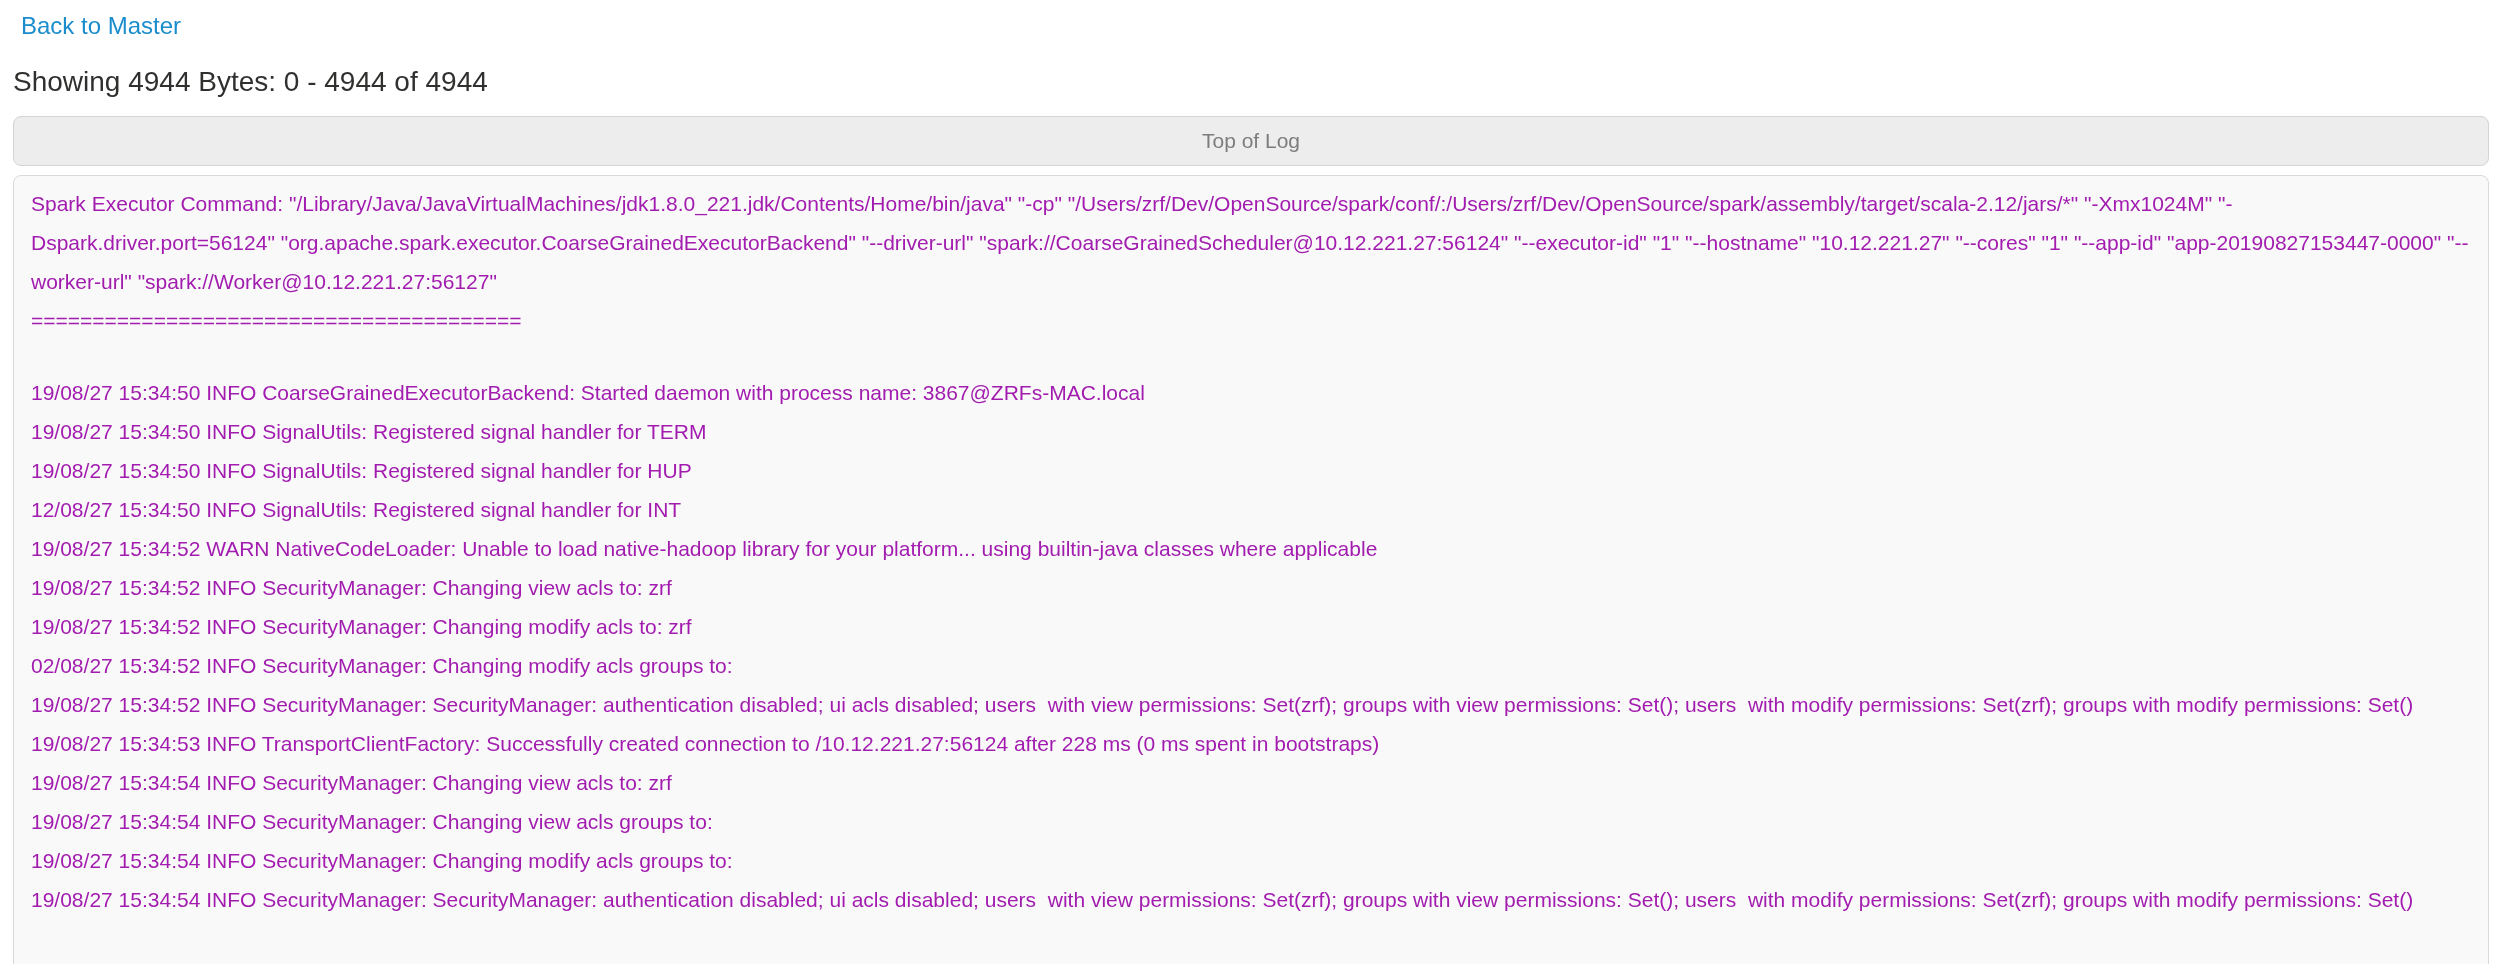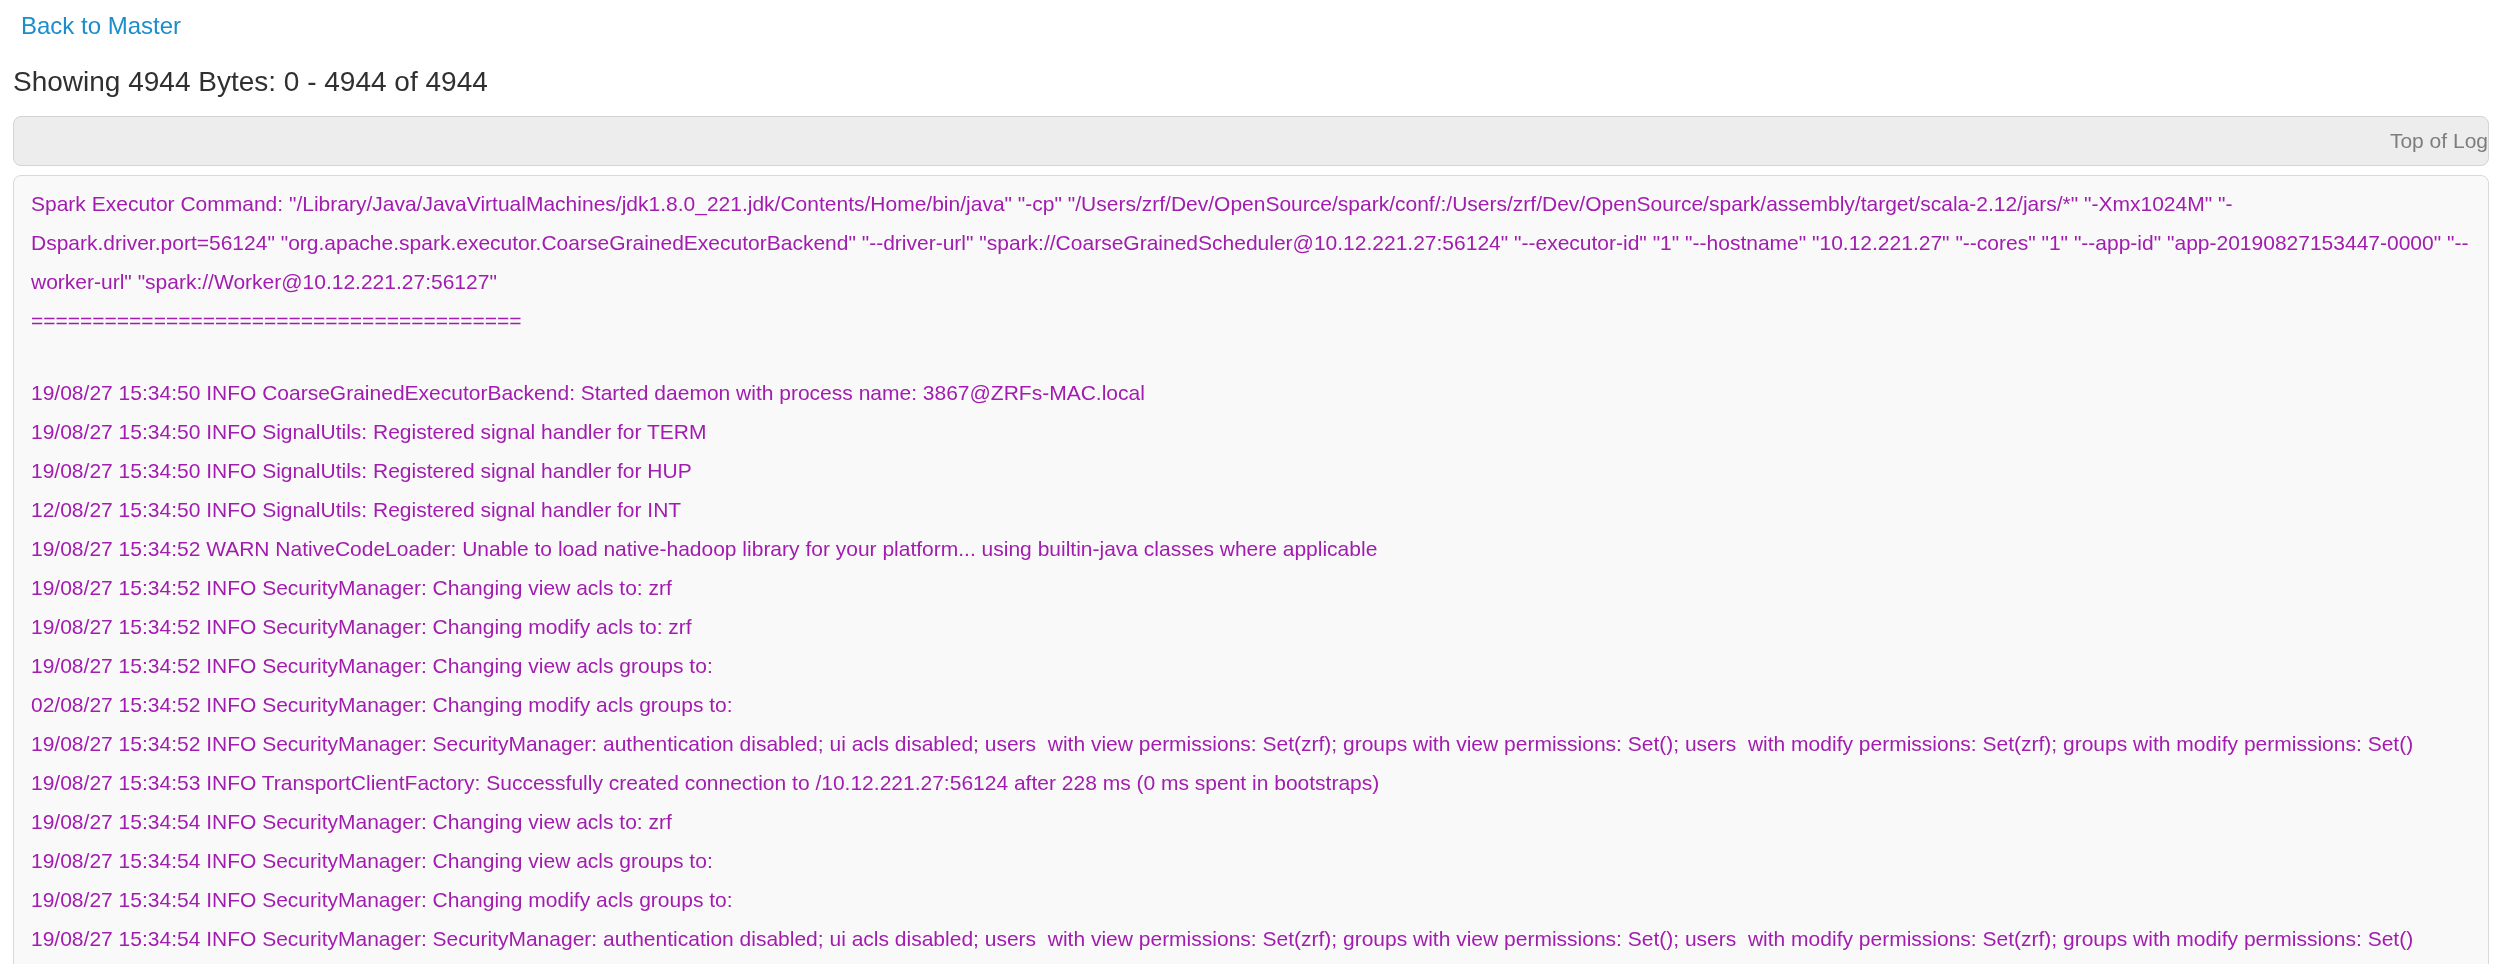--- a/index.html
+++ b/index.html
@@ -30,21 +30,21 @@
     color: #30302f;
   }
 
   .top-of-log-btn {
     margin: 0 21px 0 13px;
     height: 50px;
     line-height: 48px;
     background: #ededed;
     border: 1px solid #d4d4d4;
     border-radius: 8px;
-    text-align: right;
+    text-align: center;
     color: #7d7d7d;
     font-size: 21px;
     cursor: pointer;
     user-select: none;
   }
 
   .log-box {
     margin: 9px 21px 0 13px;
     border: 1px solid #d9d9d9;
     border-radius: 8px;
@@ -80,21 +80,20 @@
         <div class="log-line">Spark Executor Command: "/Library/Java/JavaVirtualMachines/jdk1.8.0_221.jdk/Contents/Home/bin/java" "-cp" "/Users/zrf/Dev/OpenSource/spark/conf/:/Users/zrf/Dev/OpenSource/spark/assembly/target/scala-2.12/jars/*" "-Xmx1024M" "-Dspark.driver.port=56124" "org.apache.spark.executor.CoarseGrainedExecutorBackend" "--driver-url" "spark://CoarseGrainedScheduler@10.12.221.27:56124" "--executor-id" "1" "--hostname" "10.12.221.27" "--cores" "1" "--app-id" "app-20190827153447-0000" "--worker-url" "spark://Worker@10.12.221.27:56127"</div>
         <div class="log-line">========================================</div>
         <div class="log-line"></div>
         <div class="log-line">19/08/27 15:34:50 INFO CoarseGrainedExecutorBackend: Started daemon with process name: 3867@ZRFs-MAC.local</div>
         <div class="log-line">19/08/27 15:34:50 INFO SignalUtils: Registered signal handler for TERM</div>
         <div class="log-line">19/08/27 15:34:50 INFO SignalUtils: Registered signal handler for HUP</div>
         <div class="log-line">12/08/27 15:34:50 INFO SignalUtils: Registered signal handler for INT</div>
         <div class="log-line">19/08/27 15:34:52 WARN NativeCodeLoader: Unable to load native-hadoop library for your platform... using builtin-java classes where applicable</div>
         <div class="log-line">19/08/27 15:34:52 INFO SecurityManager: Changing view acls to: zrf</div>
         <div class="log-line">19/08/27 15:34:52 INFO SecurityManager: Changing modify acls to: zrf</div>
-        <div class="log-line">19/08/27 15:34:52 INFO SecurityManager: Changing view acls groups to: </div>
         <div class="log-line">02/08/27 15:34:52 INFO SecurityManager: Changing modify acls groups to: </div>
         <div class="log-line">19/08/27 15:34:52 INFO SecurityManager: SecurityManager: authentication disabled; ui acls disabled; users  with view permissions: Set(zrf); groups with view permissions: Set(); users  with modify permissions: Set(zrf); groups with modify permissions: Set()</div>
         <div class="log-line">19/08/27 15:34:53 INFO TransportClientFactory: Successfully created connection to /10.12.221.27:56124 after 228 ms (0 ms spent in bootstraps)</div>
         <div class="log-line">19/08/27 15:34:54 INFO SecurityManager: Changing view acls to: zrf</div>
         <div class="log-line">19/08/27 15:34:54 INFO SecurityManager: Changing view acls groups to: </div>
         <div class="log-line">19/08/27 15:34:54 INFO SecurityManager: Changing modify acls groups to: </div>
         <div class="log-line">19/08/27 15:34:54 INFO SecurityManager: SecurityManager: authentication disabled; ui acls disabled; users  with view permissions: Set(zrf); groups with view permissions: Set(); users  with modify permissions: Set(zrf); groups with modify permissions: Set()</div>
       </div>
   </div>
 

